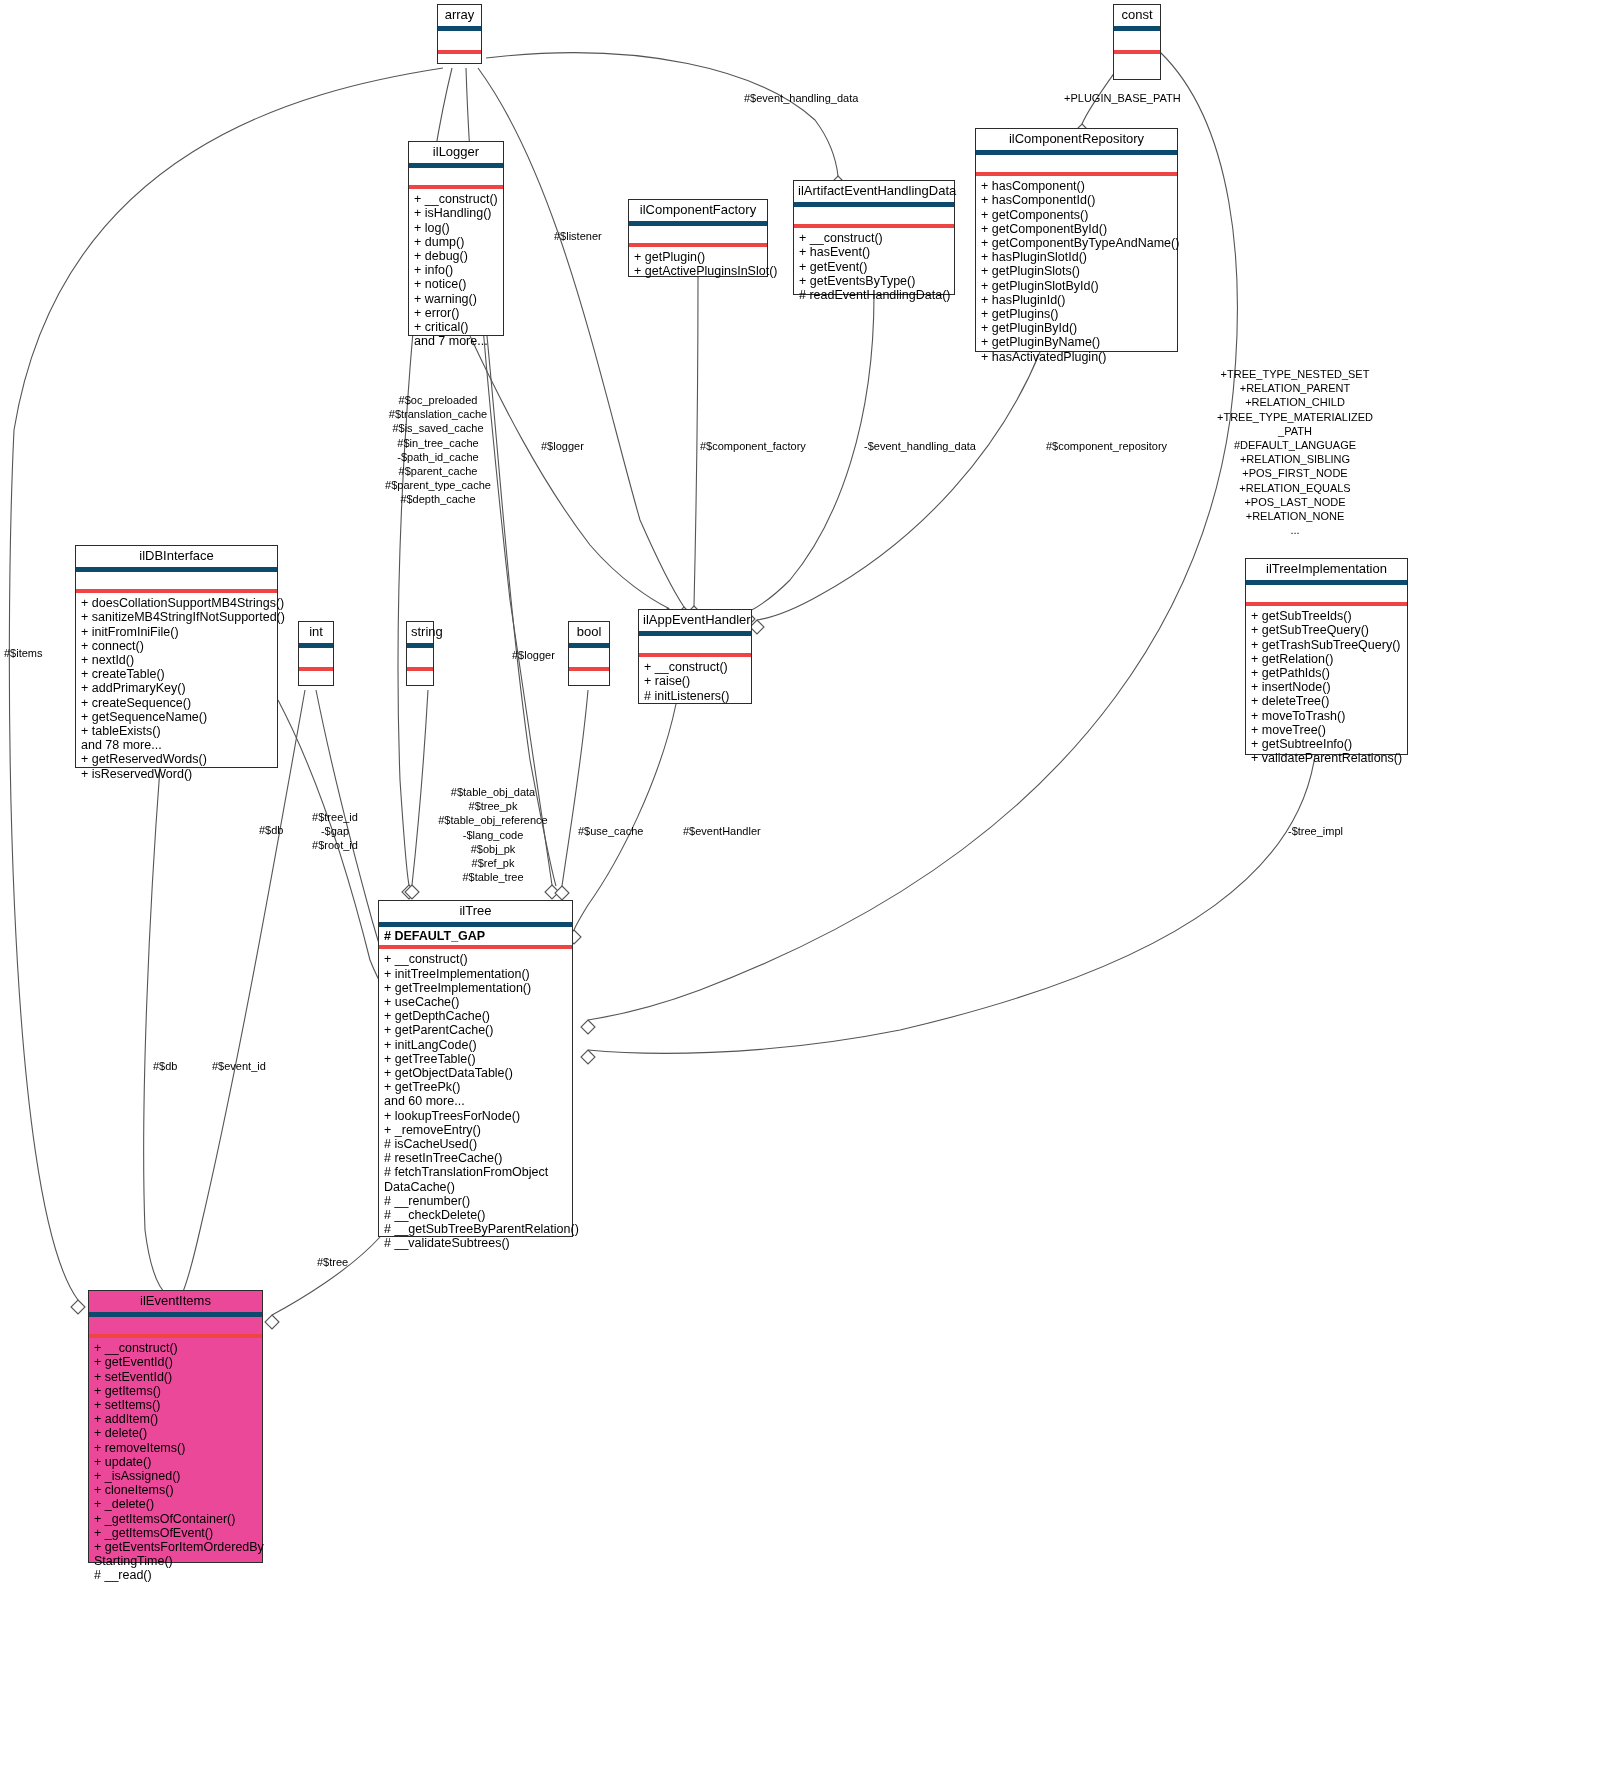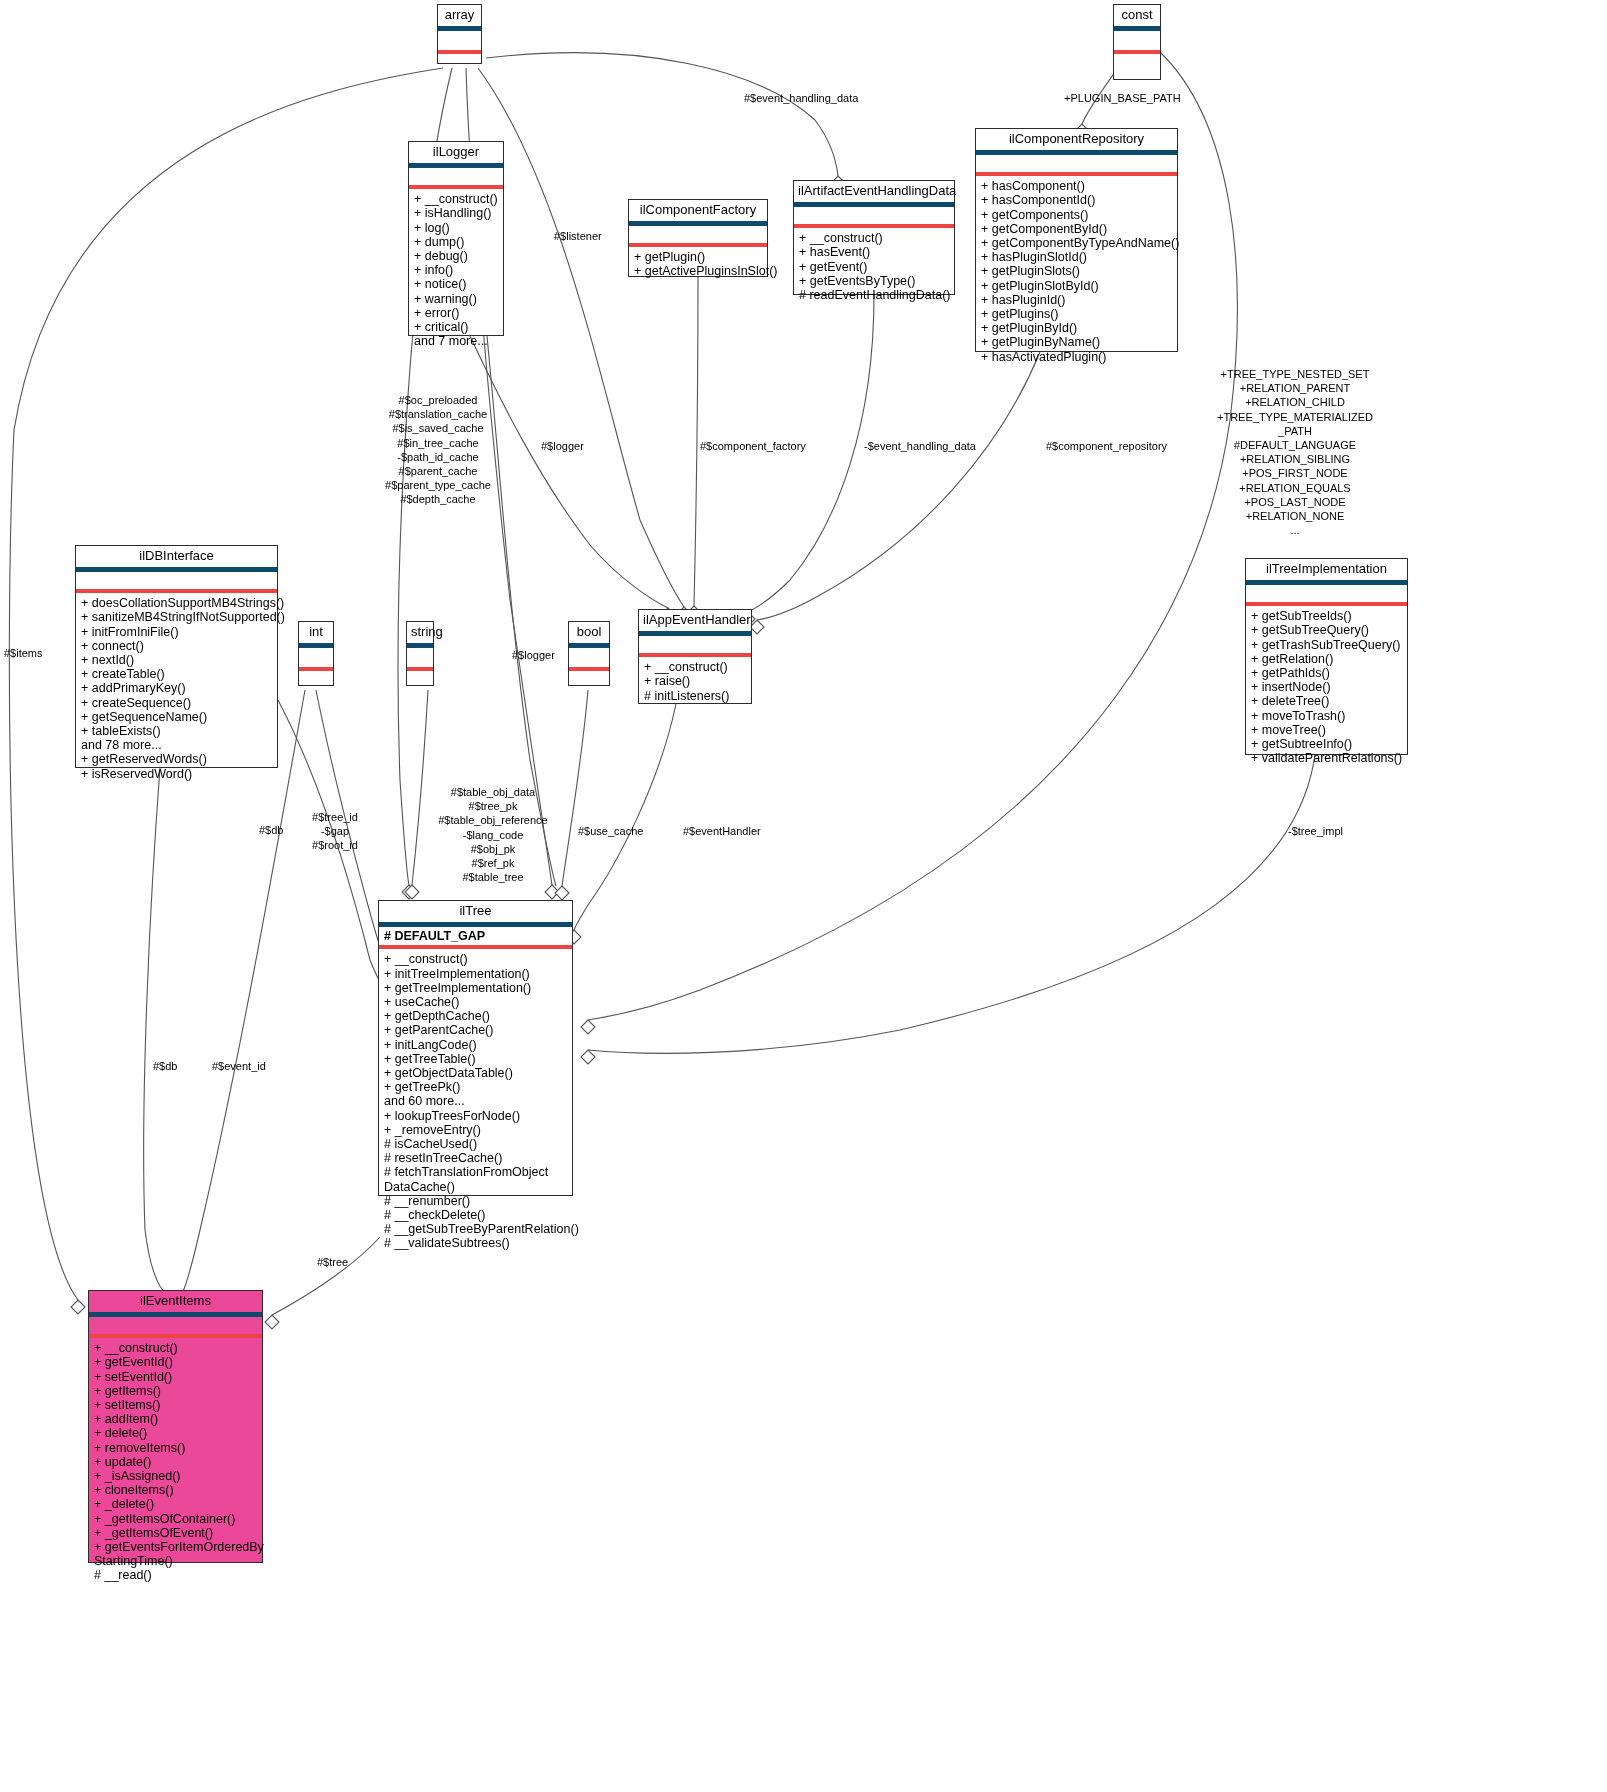--- a/index.html
+++ b/index.html
@@ -247,21 +247,21 @@
     <div class="row">+ getPathIds()</div>
     <div class="row">+ insertNode()</div>
     <div class="row">+ deleteTree()</div>
     <div class="row">+ moveToTrash()</div>
     <div class="row">+ moveTree()</div>
     <div class="row">+ getSubtreeInfo()</div>
     <div class="row">+ validateParentRelations()</div>
   </div>
 </div>
 
-<div class="uml" style="left:378px;top:900px;width:195px;height:296px;">
+<div class="uml" style="left:378px;top:900px;width:195px;height:337px;">
   <div class="title">ilTree</div>
   <div class="attrs">
     <div class="row"># DEFAULT_GAP</div>
   </div>
   <div class="ops">
     <div class="row">+ __construct()</div>
     <div class="row">+ initTreeImplementation()</div>
     <div class="row">+ getTreeImplementation()</div>
     <div class="row">+ useCache()</div>
     <div class="row">+ getDepthCache()</div>

